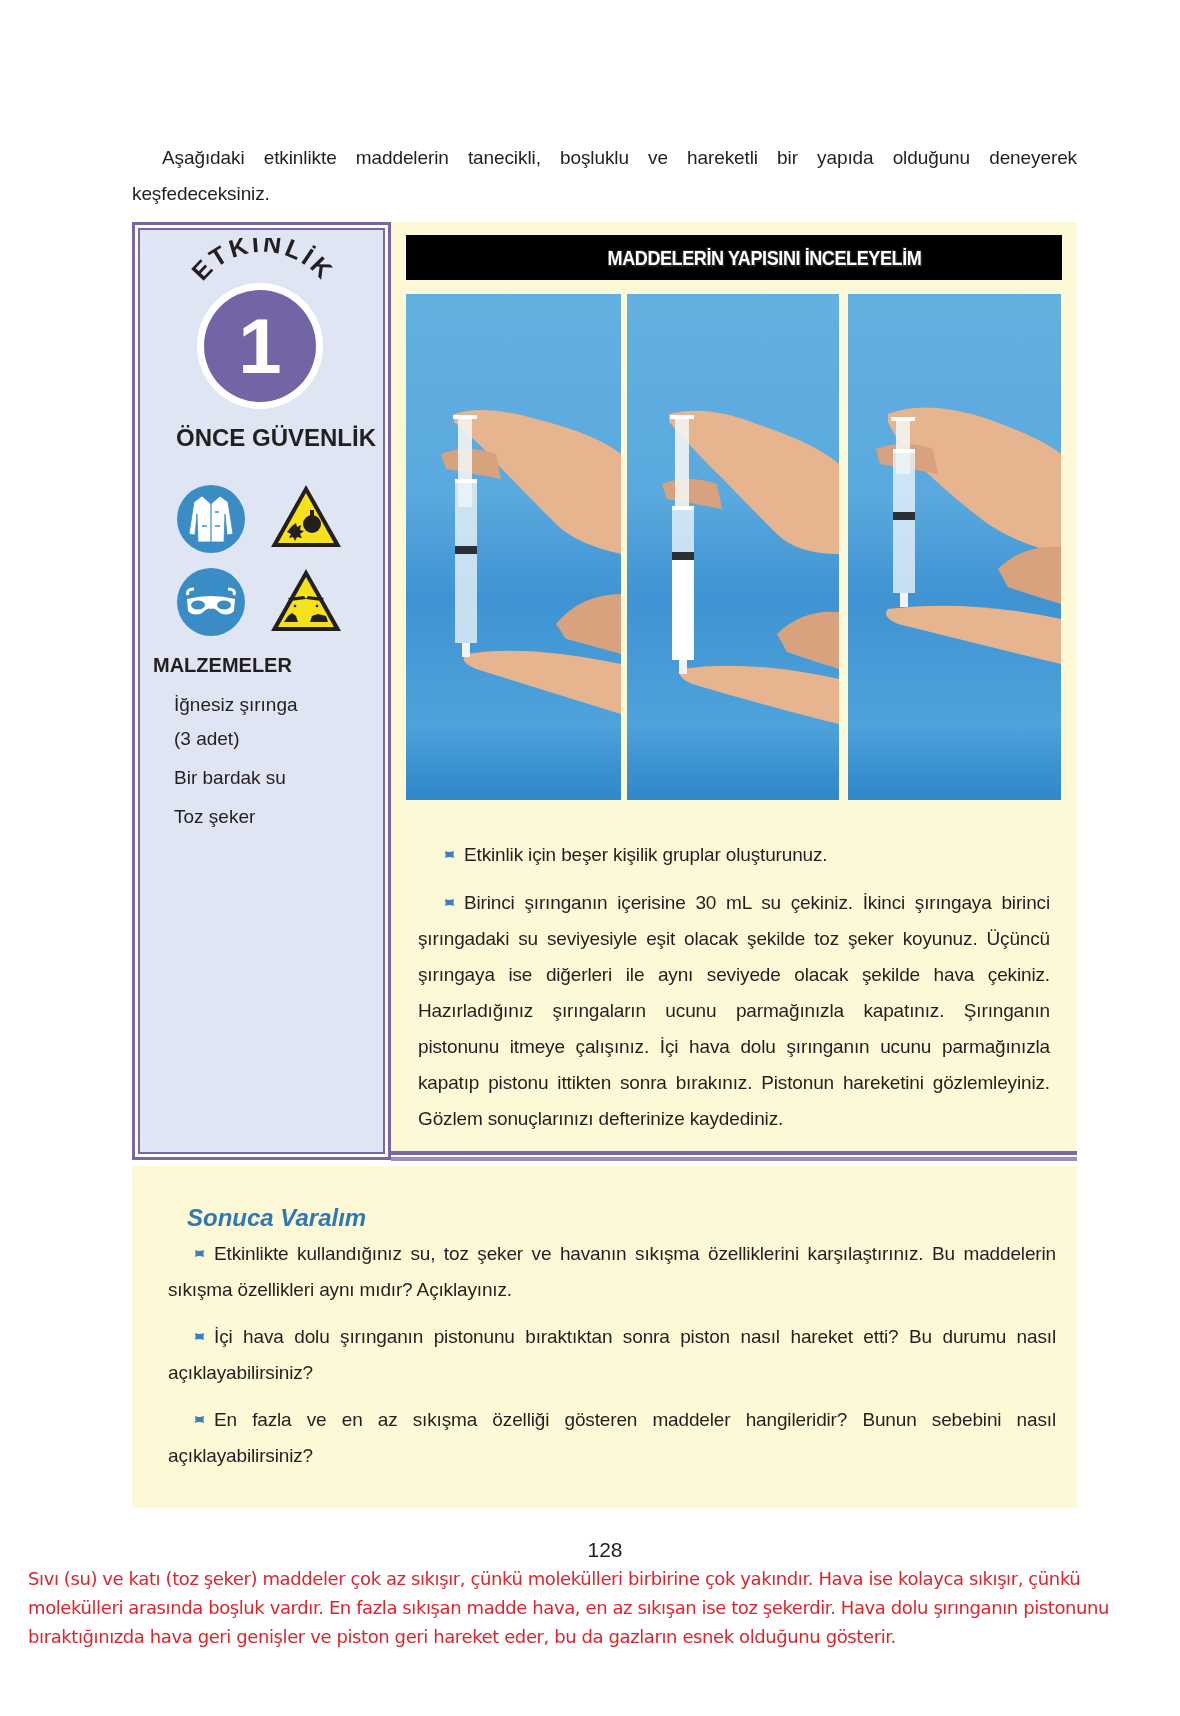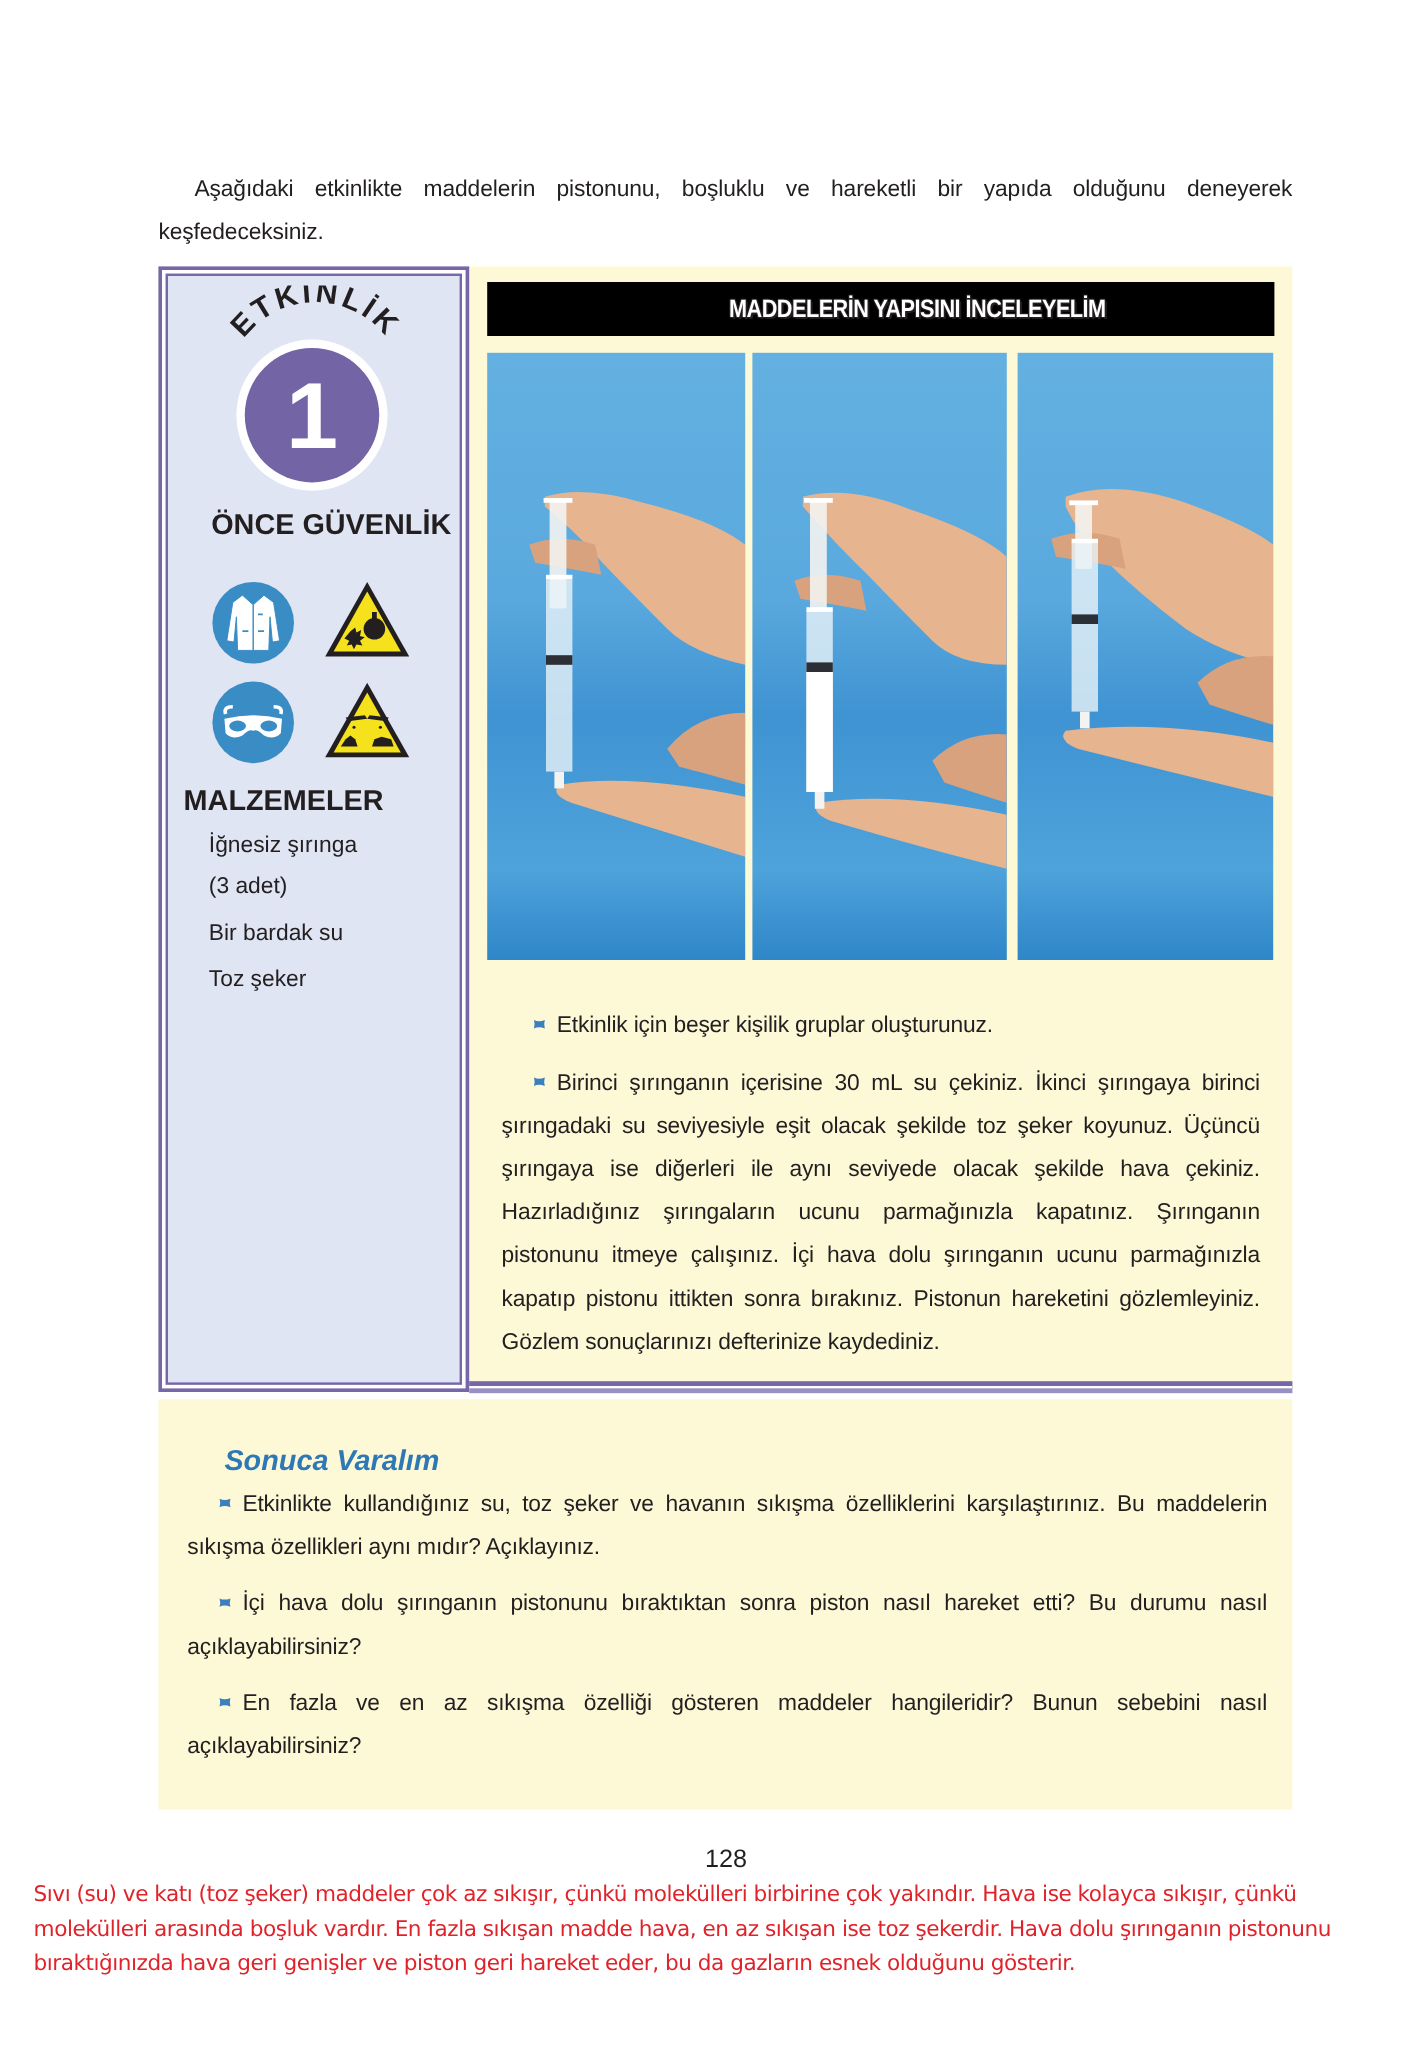--- a/index.html
+++ b/index.html
@@ -54,21 +54,21 @@
     background: #7365a5; color: #ffffff;
     display: flex; align-items: center; justify-content: center;
     font-size: 78px; font-weight: bold; line-height: 1;
   }
 
   .safety-title {
     left: 176px; top: 424px; font-size: 24px; font-weight: bold; color: #231f20;
   }
   .icon { position: absolute; }
   .materials-title {
-    left: 153px; top: 654px; font-size: 24px; font-weight: bold; color: #231f20;
+    left: 153px; top: 654px; font-size: 20px; font-weight: bold; color: #231f20;
   }
   .material-item { position: absolute; left: 174px; font-size: 19px; color: #231f20; }
 
   
   .title-bar {
     left: 406px; top: 235px; width: 656px; height: 45px;
     background: #000000;
     display: flex; align-items: center; justify-content: center;
   }
   .title-text {
@@ -104,36 +104,36 @@
   }
   .conclusion-title {
     left: 187px; top: 1204px; font-size: 24px; font-weight: bold; font-style: italic;
     color: #2e78b5;
   }
   .questions {
     left: 156px; top: 1236px; width: 900px;
     font-size: 19px; line-height: 36px; text-align: justify; color: #231f20;
     letter-spacing: -0.15px;
   }
-  .questions p { margin: 0 0 11px 0; text-indent: 26px; }
+  .questions p { margin: 0 0 11px 12px; text-indent: 26px; }
 
   .page-number {
     left: 0; width: 1210px; top: 1538px; text-align: center; font-size: 21px; color: #231f20;
   }
 
   .answer {
     left: 28px; top: 1564px; width: 1130px;
     font-family: "DejaVu Sans", sans-serif;
     font-size: 18px; line-height: 29px; color: #e0232a; letter-spacing: -0.4px;
   }
 </style>
 </head>
 <body>
 
-<div class="abs intro">Aşağıdaki etkinlikte maddelerin pistonunu, boşluklu ve hareketli bir yapıda olduğunu deneyerek keşfedeceksiniz.</div>
+<div class="abs intro">Aşağıdaki etkinlikte maddelerin tanecikli, boşluklu ve hareketli bir yapıda olduğunu deneyerek keşfedeceksiniz.</div>
 
 <div class="abs activity"></div>
 
 <div class="abs left-panel">
   <div class="left-panel-inner"></div>
 </div>
 
 <svg class="abs badge-arc" viewBox="0 0 175 90">
   <defs>
     <path id="arcPath" d="M 14 88 A 74 74 0 0 1 162 88"></path>

